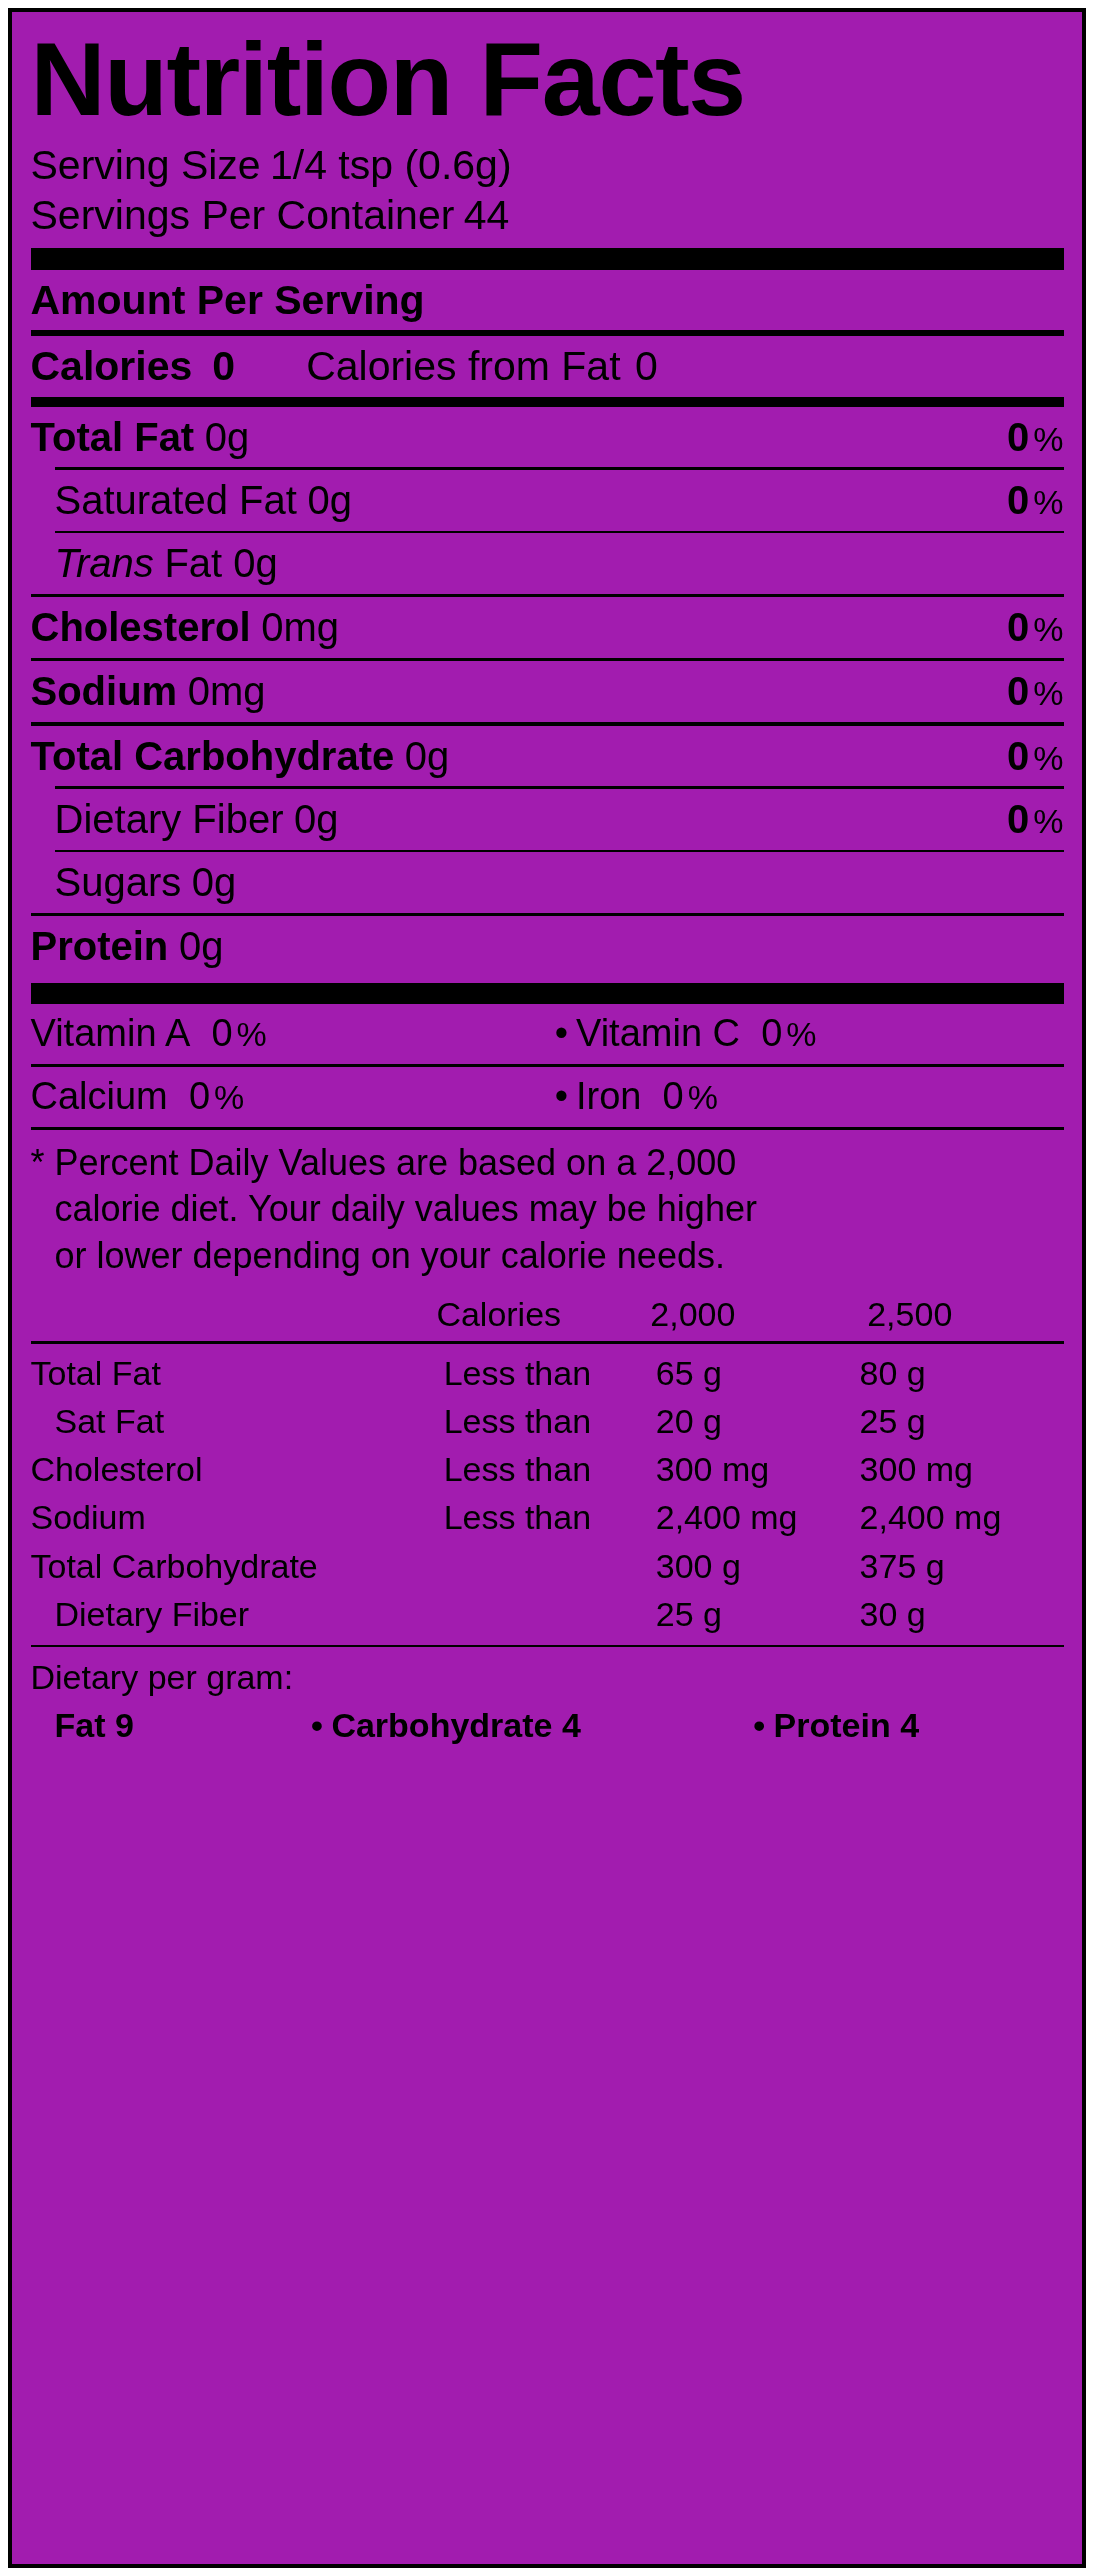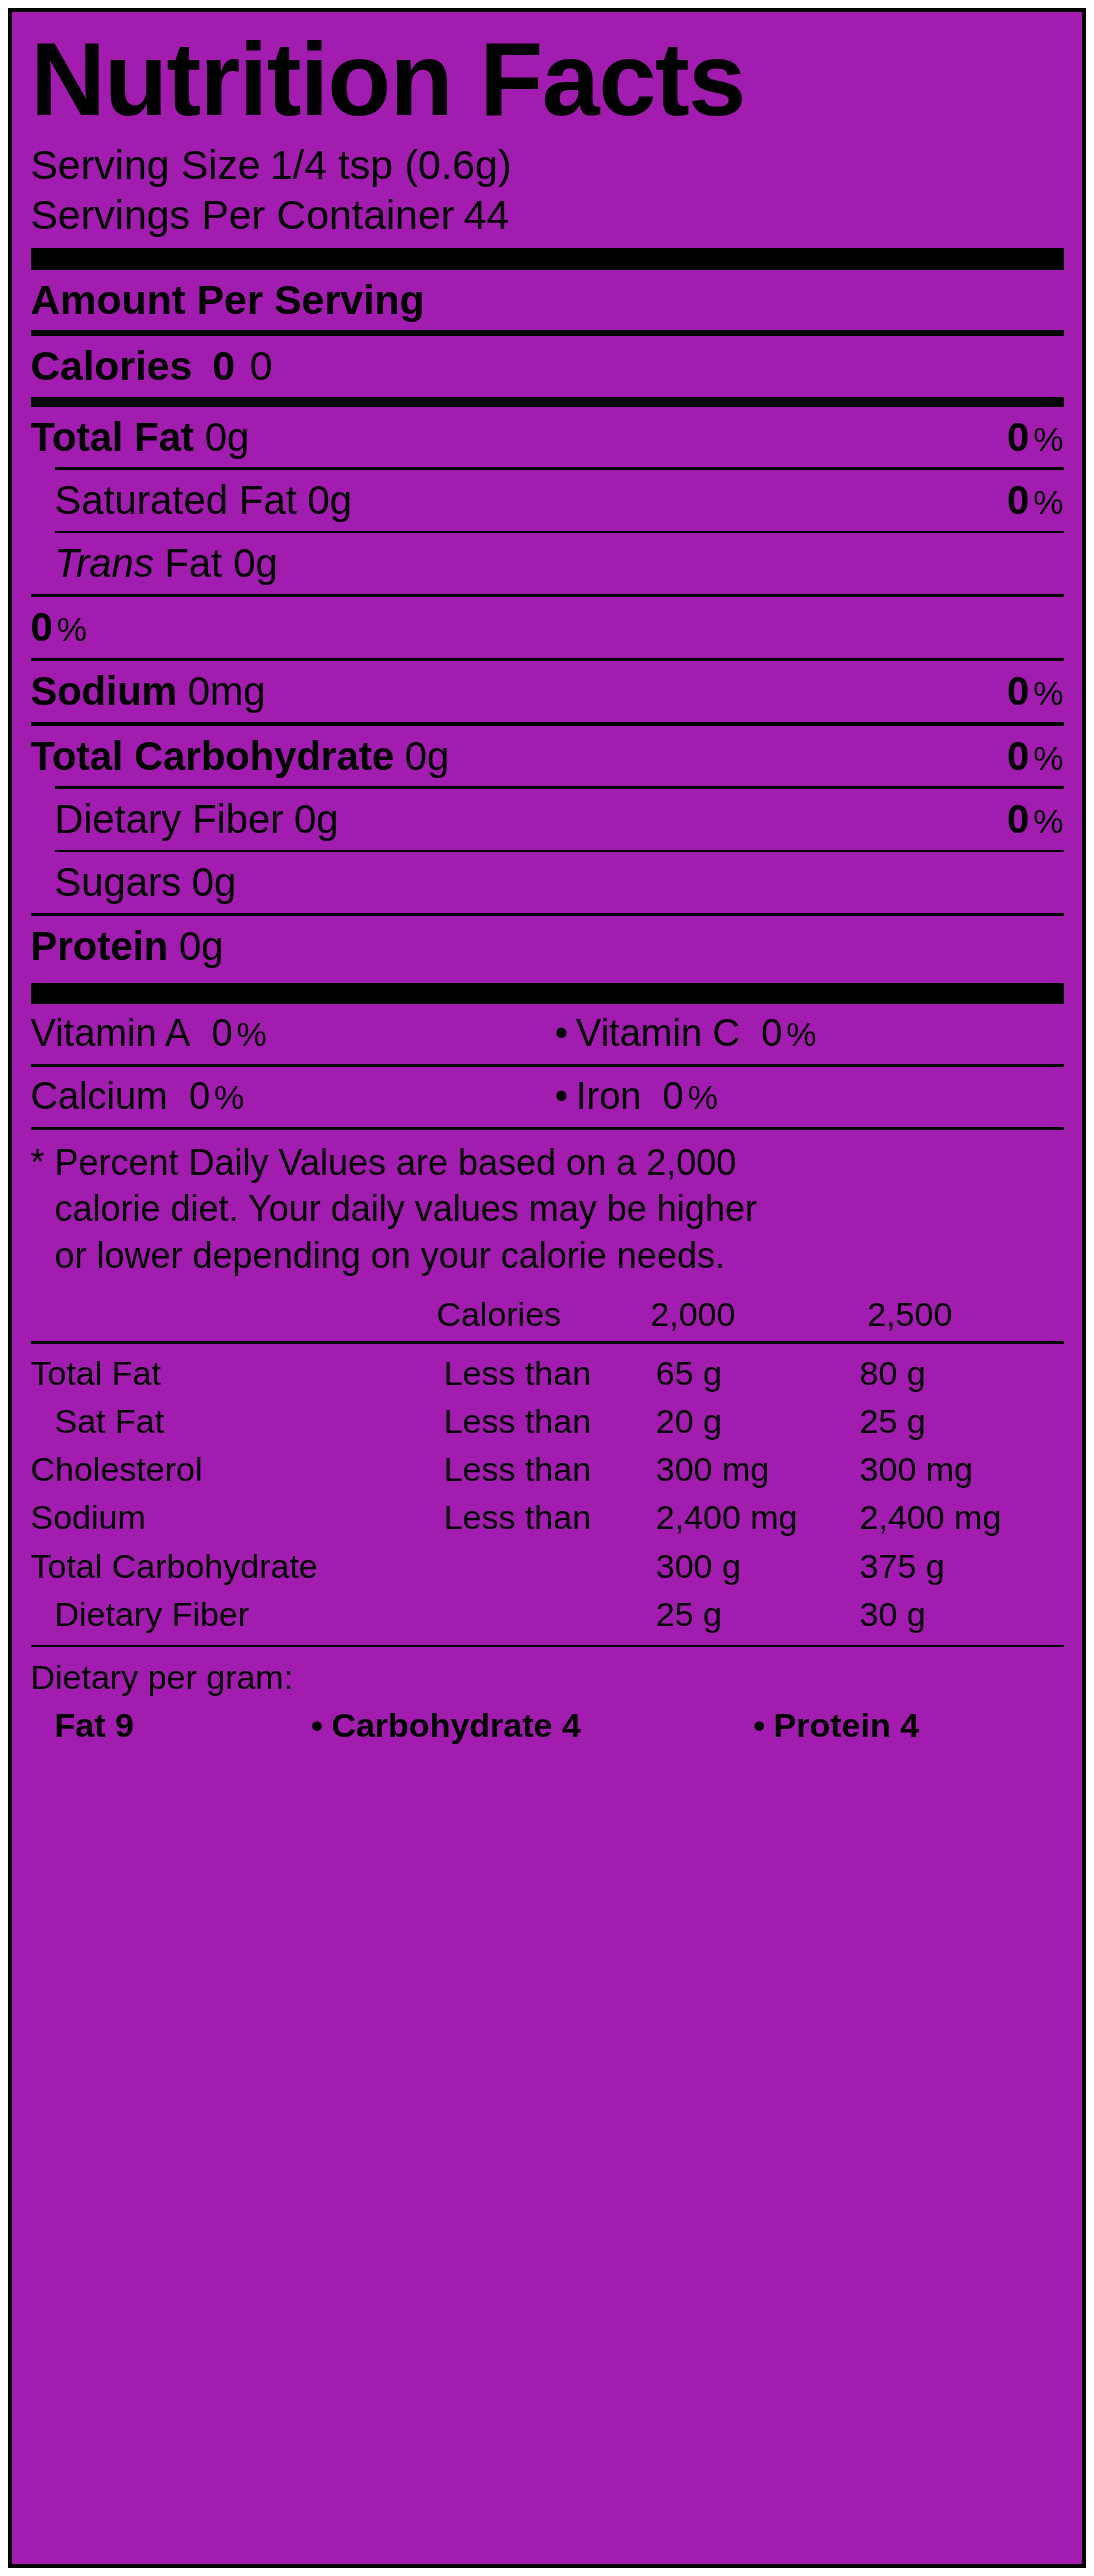--- a/index.html
+++ b/index.html
@@ -203,20 +203,21 @@
 
     <div class="bar-thick"></div>
 
     <div class="amount-per">Amount Per Serving</div>
 
     <div class="rule-med"></div>
 
     <div class="calories-row">
       <span class="cal-label">Calories</span>
       <span class="cal-val">0</span>
+      <span class="cff">Calories from Fat</span>
       <span class="cff-val">0</span>
     </div>
 
     <div class="rule-med"></div>
 
 
     <div class="rule-thin"></div>
 
     <div class="nutrient">
       <span class="n-name"><b>Total Fat</b><span class="n-amt">0g</span></span>
@@ -230,20 +231,21 @@
     </div>
     <div class="sub-rule"></div>
 
     <div class="nutrient indent-1">
       <span class="n-name"><span class="italic">Trans</span><span class="n-amt">Fat 0g</span></span>
       <span class="n-dv"></span>
     </div>
     <div class="rule-thin"></div>
 
     <div class="nutrient">
+      <span class="n-name"><b>Cholesterol</b><span class="n-amt">0mg</span></span>
       <span class="n-dv"><span>0</span><span class="pctsym">%</span></span>
     </div>
     <div class="rule-thin"></div>
 
     <div class="nutrient">
       <span class="n-name"><b>Sodium</b><span class="n-amt">0mg</span></span>
       <span class="n-dv"><span>0</span><span class="pctsym">%</span></span>
     </div>
     <div class="rule-thin"></div>
 

